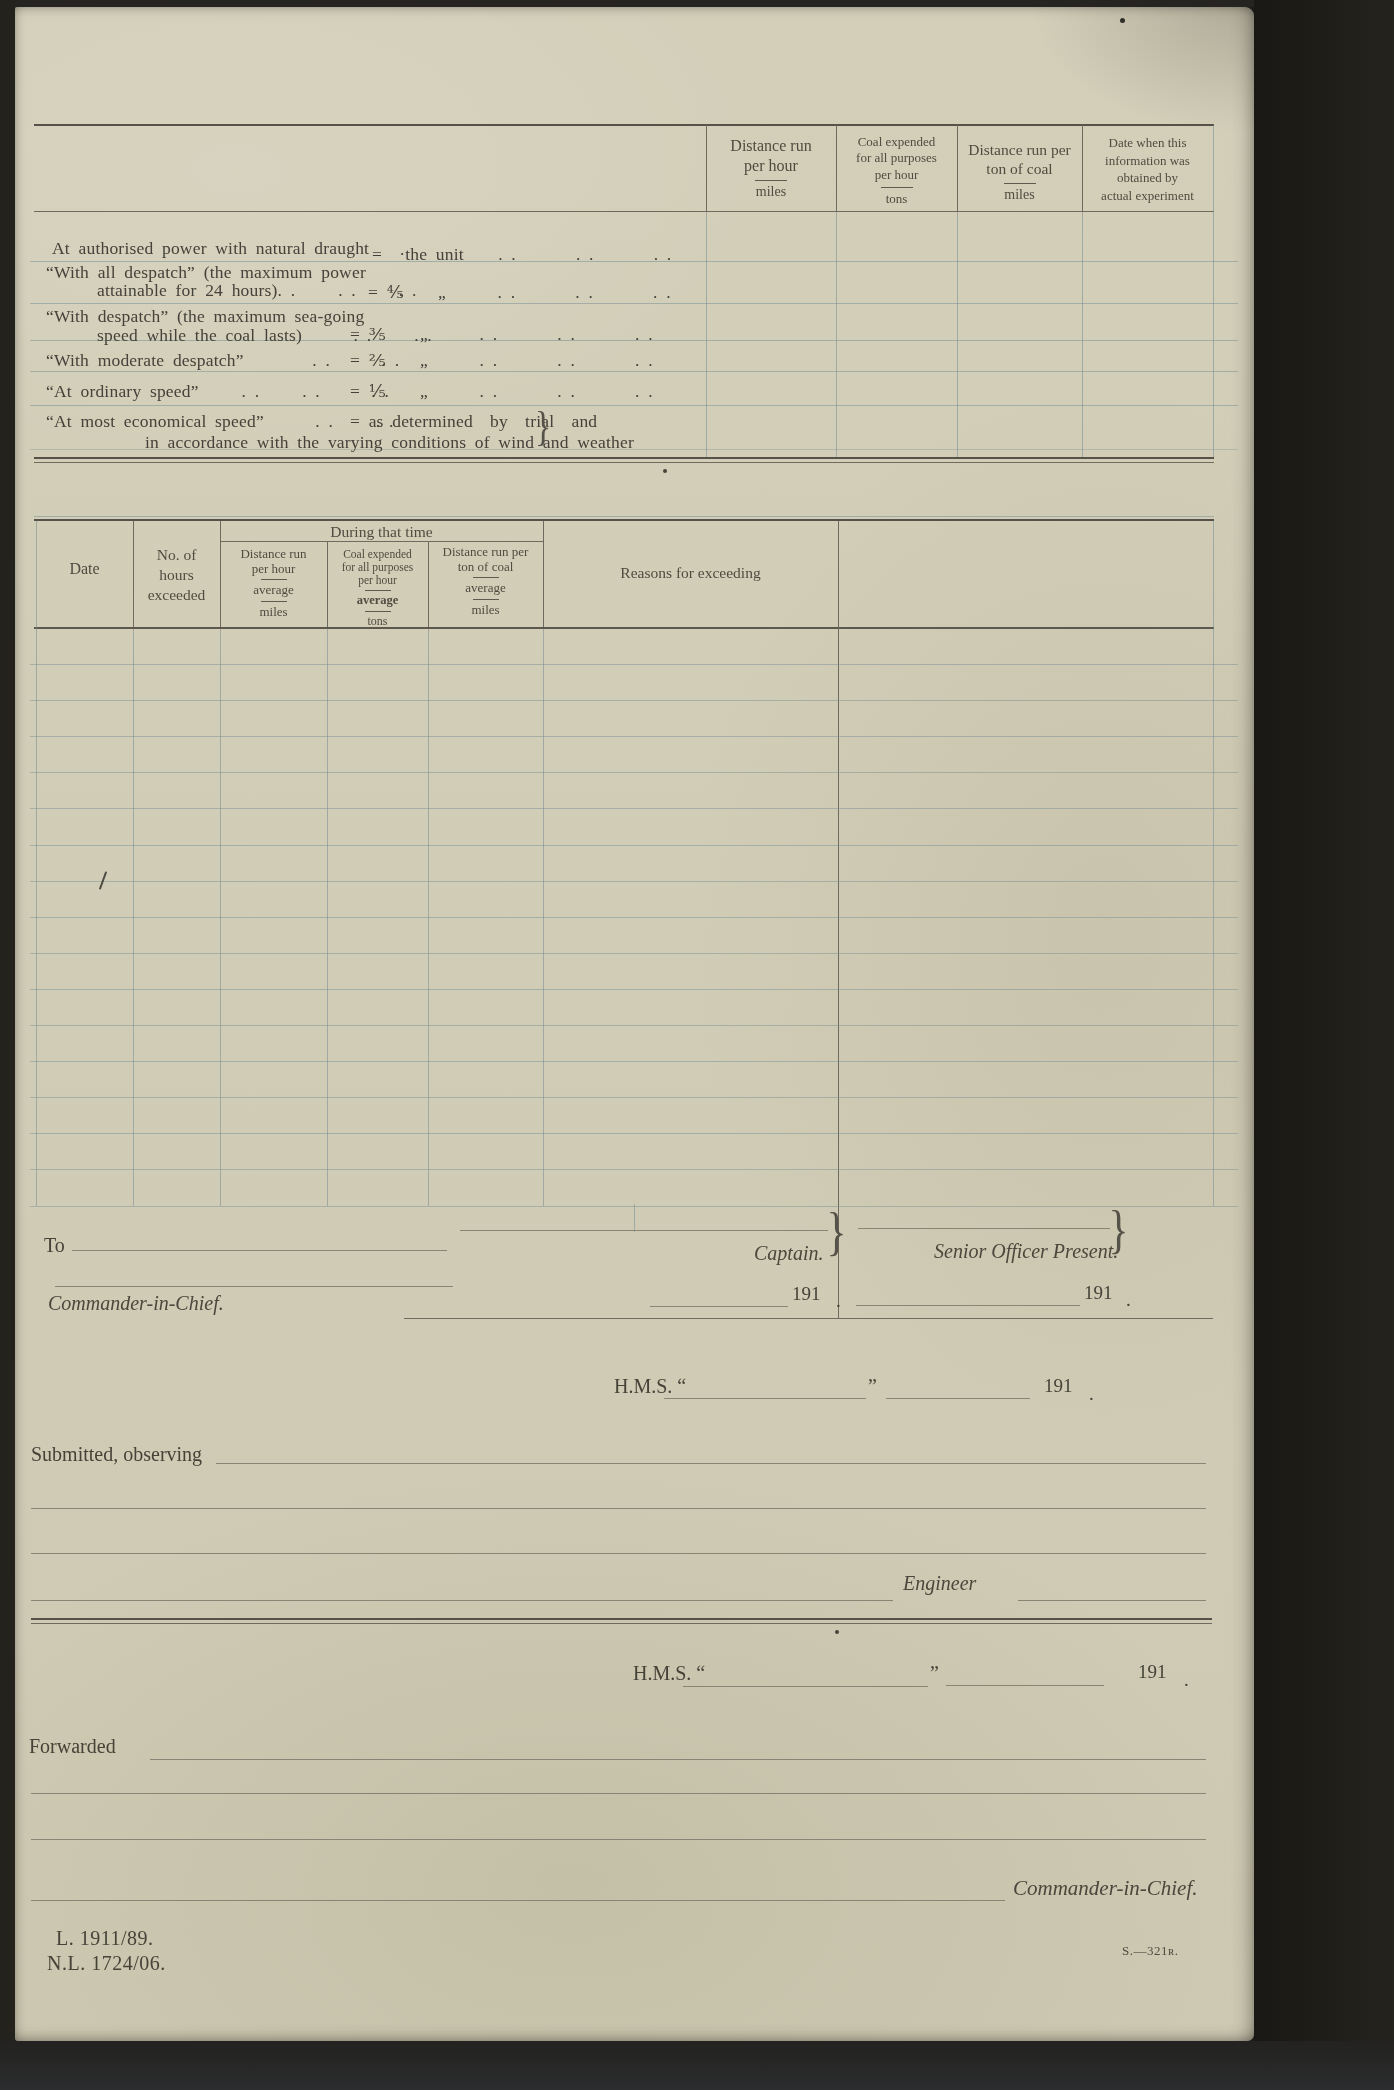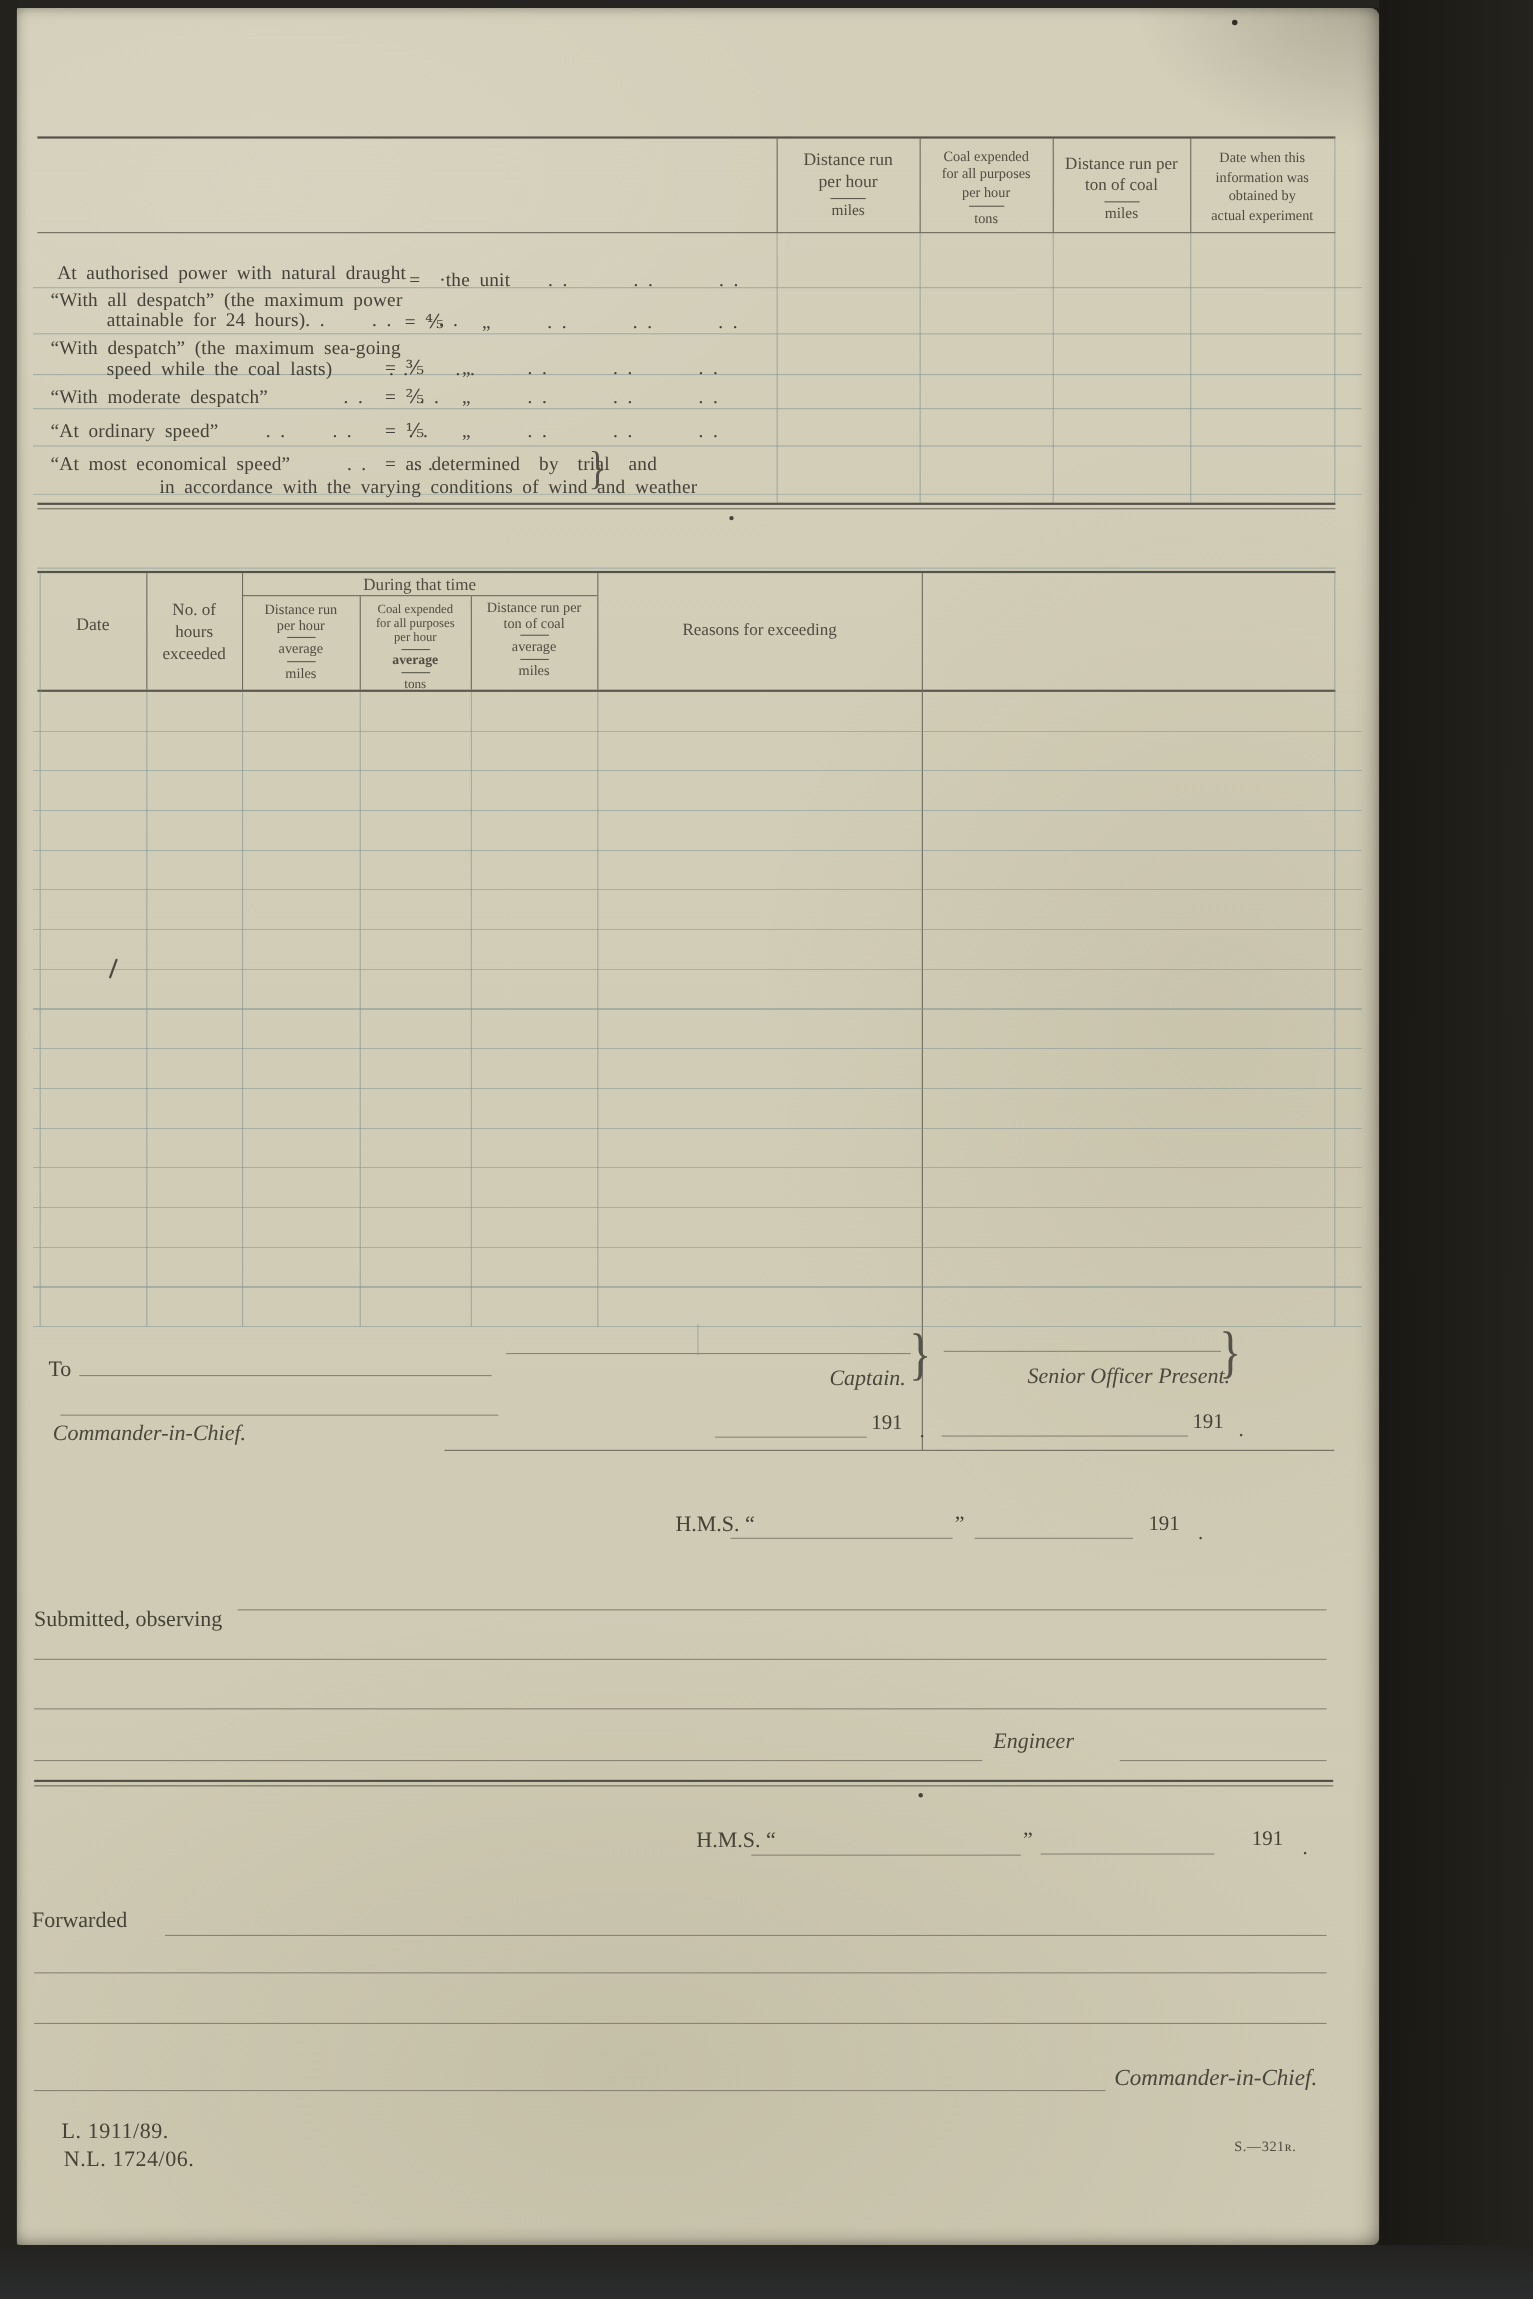--- a/index.html
+++ b/index.html
@@ -231,21 +231,21 @@
   </div>
 
   <div class="abs" style="inset:0;">
     <span class="txt" style="left:614px;top:1375px;font-size:20px;">H.M.S. “</span>
     <div class="sl" style="left:664px;top:1398px;width:202px;"></div>
     <span class="txt" style="left:868px;top:1375px;font-size:20px;">”</span>
     <div class="sl" style="left:886px;top:1398px;width:144px;"></div>
     <span class="txt" style="left:1044px;top:1375px;font-size:19px;">191</span>
     <span class="txt" style="left:1089px;top:1383px;font-size:19px;">.</span>
 
-    <span class="txt" style="left:31px;top:1443px;font-size:20px;margin-top:18px;">Submitted, observing</span>
+    <span class="txt" style="left:31px;top:1443px;font-size:20px;">Submitted, observing</span>
     <div class="sl" style="left:216px;top:1463px;width:990px;"></div>
     <div class="sl" style="left:31px;top:1508px;width:1175px;"></div>
     <div class="sl" style="left:31px;top:1553px;width:1175px;"></div>
 
     <span class="txt ital" style="left:903px;top:1572px;font-size:20px;">Engineer</span>
     <div class="sl" style="left:31px;top:1600px;width:862px;"></div>
     <div class="sl" style="left:1018px;top:1600px;width:188px;"></div>
 
     <div class="hd" style="left:31px;top:1618px;width:1181px;"></div>
     <div class="hm" style="left:31px;top:1623px;width:1181px;"></div>
@@ -263,18 +263,18 @@
     <span class="txt" style="left:29px;top:1735px;font-size:20px;">Forwarded</span>
     <div class="sl" style="left:150px;top:1759px;width:1056px;"></div>
     <div class="sl" style="left:31px;top:1793px;width:1175px;"></div>
     <div class="sl" style="left:31px;top:1839px;width:1175px;"></div>
     <div class="sl" style="left:31px;top:1900px;width:974px;"></div>
     <span class="txt ital" style="left:1013px;top:1876px;font-size:21px;">Commander-in-Chief.</span>
   </div>
 
   <div class="abs" style="inset:0;">
     <span class="txt" style="left:56px;top:1927px;font-size:20px;letter-spacing:.5px;">L. 1911/89.</span>
-    <span class="txt" style="left:47px;top:1952px;font-size:20px;letter-spacing:.5px;margin-left:11px;">N.L. 1724/06.</span>
+    <span class="txt" style="left:47px;top:1952px;font-size:20px;letter-spacing:.5px;">N.L. 1724/06.</span>
     <span class="txt" style="left:1122px;top:1944px;font-size:13px;letter-spacing:.5px;color:#4f4c41;">S.—321ʀ.</span>
   </div>
 
   <div class="mark" style="left:1120px;top:18px;width:5px;height:5px;background:#2e2d26;"></div>
 </div>
 
 </body></html>

